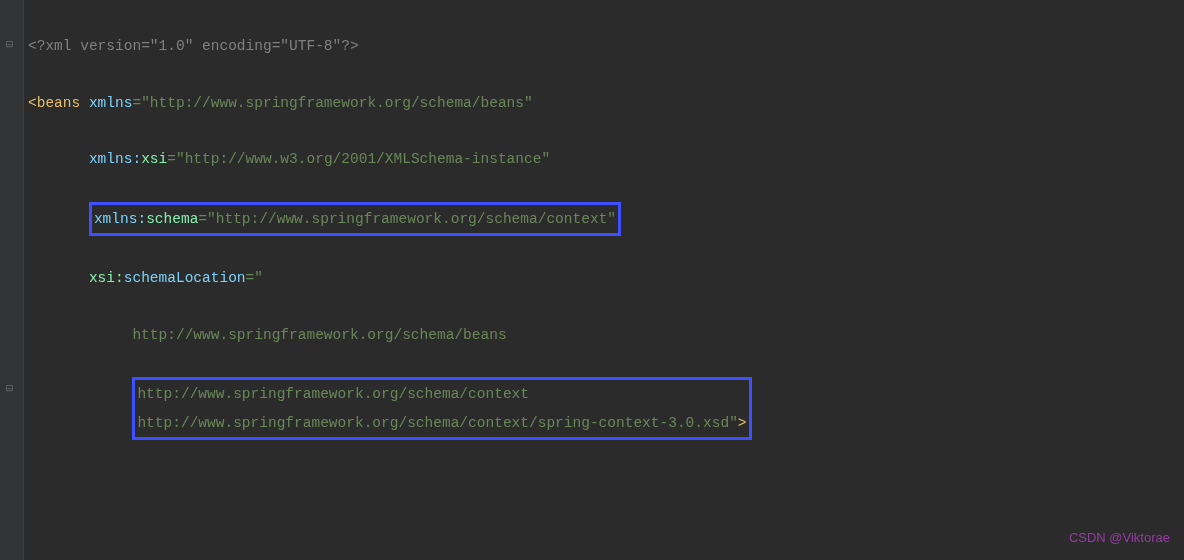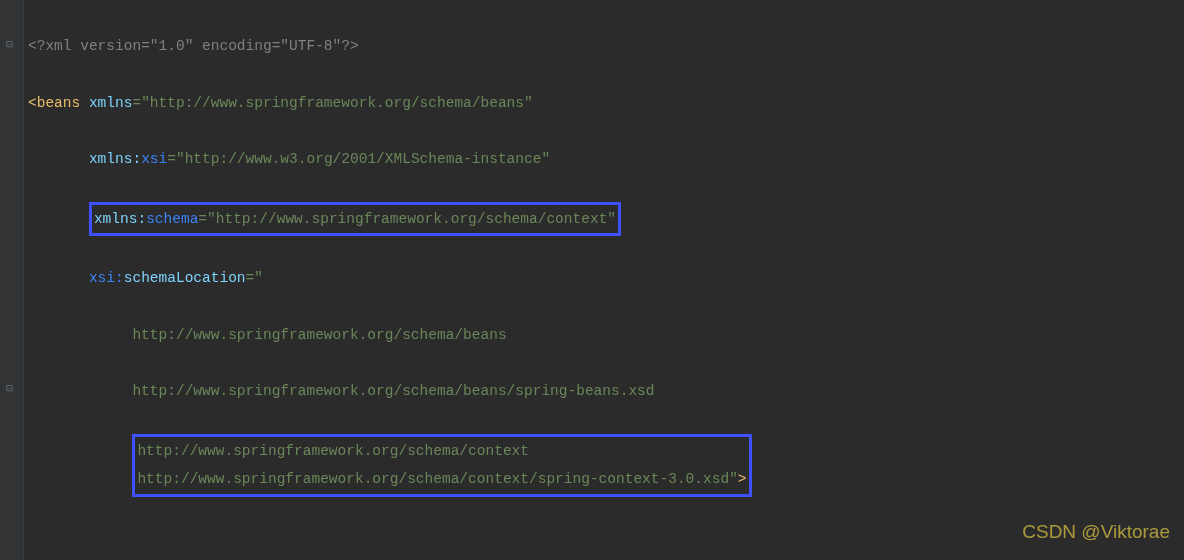--- a/index.html
+++ b/index.html
@@ -25,34 +25,34 @@
     position: absolute;
     left: 24px; top: 0; right: 0;
     padding: 4px 0 0 4px;
     white-space: pre;
   }
   .line { display: block; }
   .tag-delim { color: #e8bf6a; }
   .tag-name  { color: #e8bf6a; }
   .attr-name { color: #7dd3fc; }
   .attr-val  { color: #6a8759; }
-  .ns        { color: #3b82f6; }
+  .ns        { color: #86efac; }
   .pi        { color: #808080; }
 
   .blue-box {
     border: 3px solid #3f51ff;
     padding: 0 2px;
     display: inline-block;
   }
   .watermark {
     position: absolute;
     right: 14px;
     bottom: 10px;
-    color: #fde047;
-    font-size: 19px;
+    color: #d946ef;
+    font-size: 13px;
     font-family: Arial, sans-serif;
     opacity: 0.6;
   }
   .fold {
     position: absolute;
     left: 6px;
     color: #606366;
     font-size: 12px;
     cursor: pointer;
   }
@@ -65,21 +65,20 @@
   <span class="fold" style="top:378px">⊟</span>
 </div>
 
 <div class="code">
 <span class="line"><span class="pi">&lt;?</span><span class="pi">xml</span><span class="pi"> version="1.0" encoding="UTF-8"</span><span class="pi">?&gt;</span></span>
 <span class="line"><span class="tag-delim">&lt;</span><span class="tag-name">beans</span> <span class="attr-name">xmlns</span><span class="attr-val">=</span><span class="attr-val">"</span><span class="attr-val">http://www.springframework.org/schema/beans</span><span class="attr-val">"</span></span>
 <span class="line">       <span class="attr-name">xmlns:</span><span class="ns">xsi</span><span class="attr-val">=</span><span class="attr-val">"</span><span class="attr-val">http://www.w3.org/2001/XMLSchema-instance</span><span class="attr-val">"</span></span>
 <span class="line">       <span class="blue-box"><span class="attr-name">xmlns:</span><span class="ns">schema</span><span class="attr-val">=</span><span class="attr-val">"</span><span class="attr-val">http://www.springframework.org/schema/context</span><span class="attr-val">"</span></span></span>
 <span class="line">       <span class="ns">xsi:</span><span class="attr-name">schemaLocation</span><span class="attr-val">=</span><span class="attr-val">"</span></span>
 <span class="line"><span class="attr-val">            http://www.springframework.org/schema/beans</span></span>
-<span class="line"><span class="attr-val">            http://www.springframework.org/schema/beans/spring-beans.xsd</span></span>
 <span class="line">            <span class="blue-box" style="line-height:1.95"><span class="attr-val">http://www.springframework.org/schema/context</span><br><span class="attr-val">http://www.springframework.org/schema/context/spring-context-3.0.xsd</span><span class="attr-val">"</span><span class="tag-delim">&gt;</span></span></span>
 <span class="line"> </span>
 
 
 
 
 
 
 </div>
 

